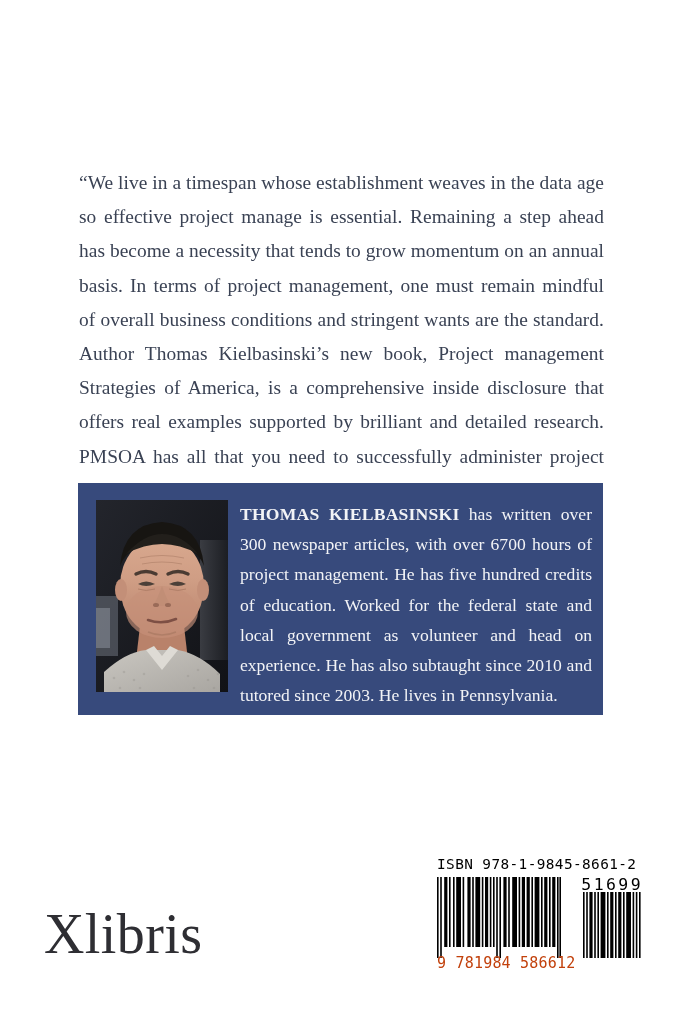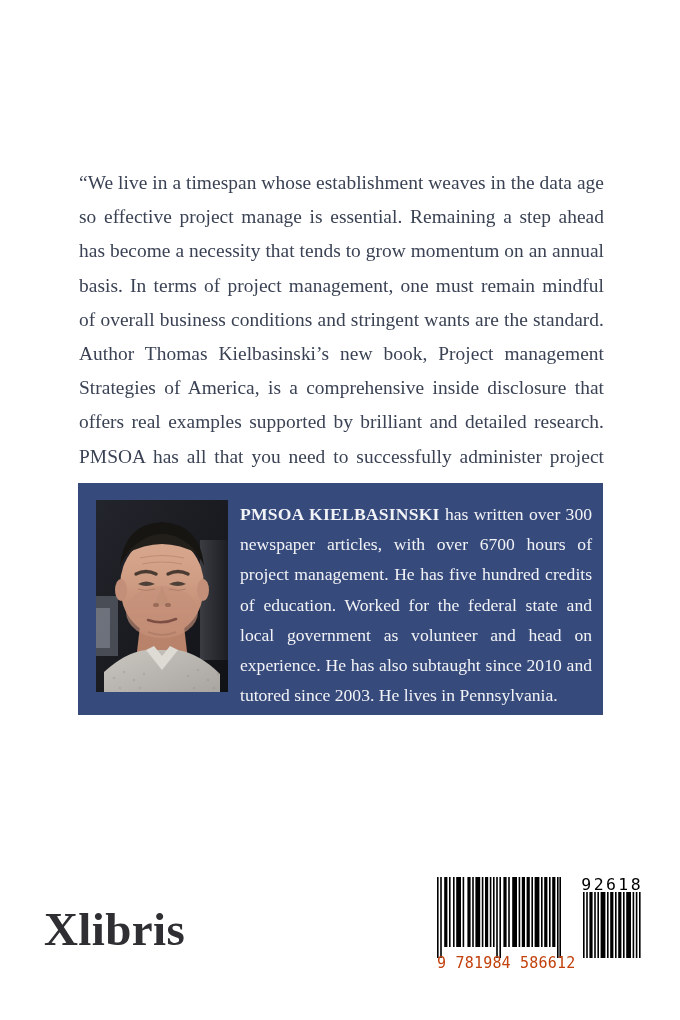--- a/index.html
+++ b/index.html
@@ -71,22 +71,22 @@
   #bio-text .author-name {
     font-weight: bold;
     letter-spacing: 0.2px;
   }
 
   
   #publisher-logo {
     position: absolute;
     left: 44px;
     top: 906px;
-    font-size: 47px;
-    font-weight: bold;
+    font-size: 56px;
+    font-weight: normal;
     color: #2e2e33;
     letter-spacing: 0.4px;
     line-height: 1;
   }
 
   
   #barcode-zone {
     position: absolute;
     left: 433px;
     top: 856px;
@@ -230,28 +230,29 @@
         <path d="M52 120 Q66 125 80 119" stroke="#7d4f44" stroke-width="2.6" fill="none" stroke-linecap="round"></path>
 
         <path d="M52 132 Q66 138 80 132" stroke="#ab7a64" stroke-width="1.6" fill="none" opacity="0.8"></path>
 
         <ellipse cx="25" cy="90" rx="6" ry="11" fill="#c38f78"></ellipse>
         <ellipse cx="107" cy="90" rx="6" ry="11" fill="#c38f78"></ellipse>
       </svg>
     </div>
 
     <div id="bio-text">
-      <span class="author-name">PMSOA KIELBASINSKI</span><span> has written over 300 newspaper articles, with over 6700 hours of project management. He has five hundred credits of education. Worked for the federal state and local government as volunteer and head on experience. He has also subtaught since 2010 and tutored since 2003. He lives in Pennsylvania.</span>
+      <span class="author-name">THOMAS KIELBASINSKI</span><span> has written over 300 newspaper articles, with over 6700 hours of project management. He has five hundred credits of education. Worked for the federal state and local government as volunteer and head on experience. He has also subtaught since 2010 and tutored since 2003. He lives in Pennsylvania.</span>
     </div>
   </div>
 
   <div id="publisher-logo">Xlibris</div>
 
   <div id="barcode-zone">
-    <div id="addon-text">92618</div>
+    <div id="isbn-text">ISBN 978-1-9845-8661-2</div>
+    <div id="addon-text">51699</div>
 
     <svg id="ean-bars" viewBox="0 0 124 81" preserveAspectRatio="none" xmlns="http://www.w3.org/2000/svg">
       <g class="bar">
         <rect x="0" y="0" width="1.6" height="81"></rect>
         <rect x="3.2" y="0" width="1.6" height="81"></rect>
         <rect x="7.2" y="0" width="3.2" height="70"></rect>
         <rect x="12" y="0" width="1.6" height="70"></rect>
         <rect x="16" y="0" width="1.6" height="70"></rect>
         <rect x="19.2" y="0" width="4.8" height="70"></rect>
         <rect x="25.6" y="0" width="1.6" height="70"></rect>

